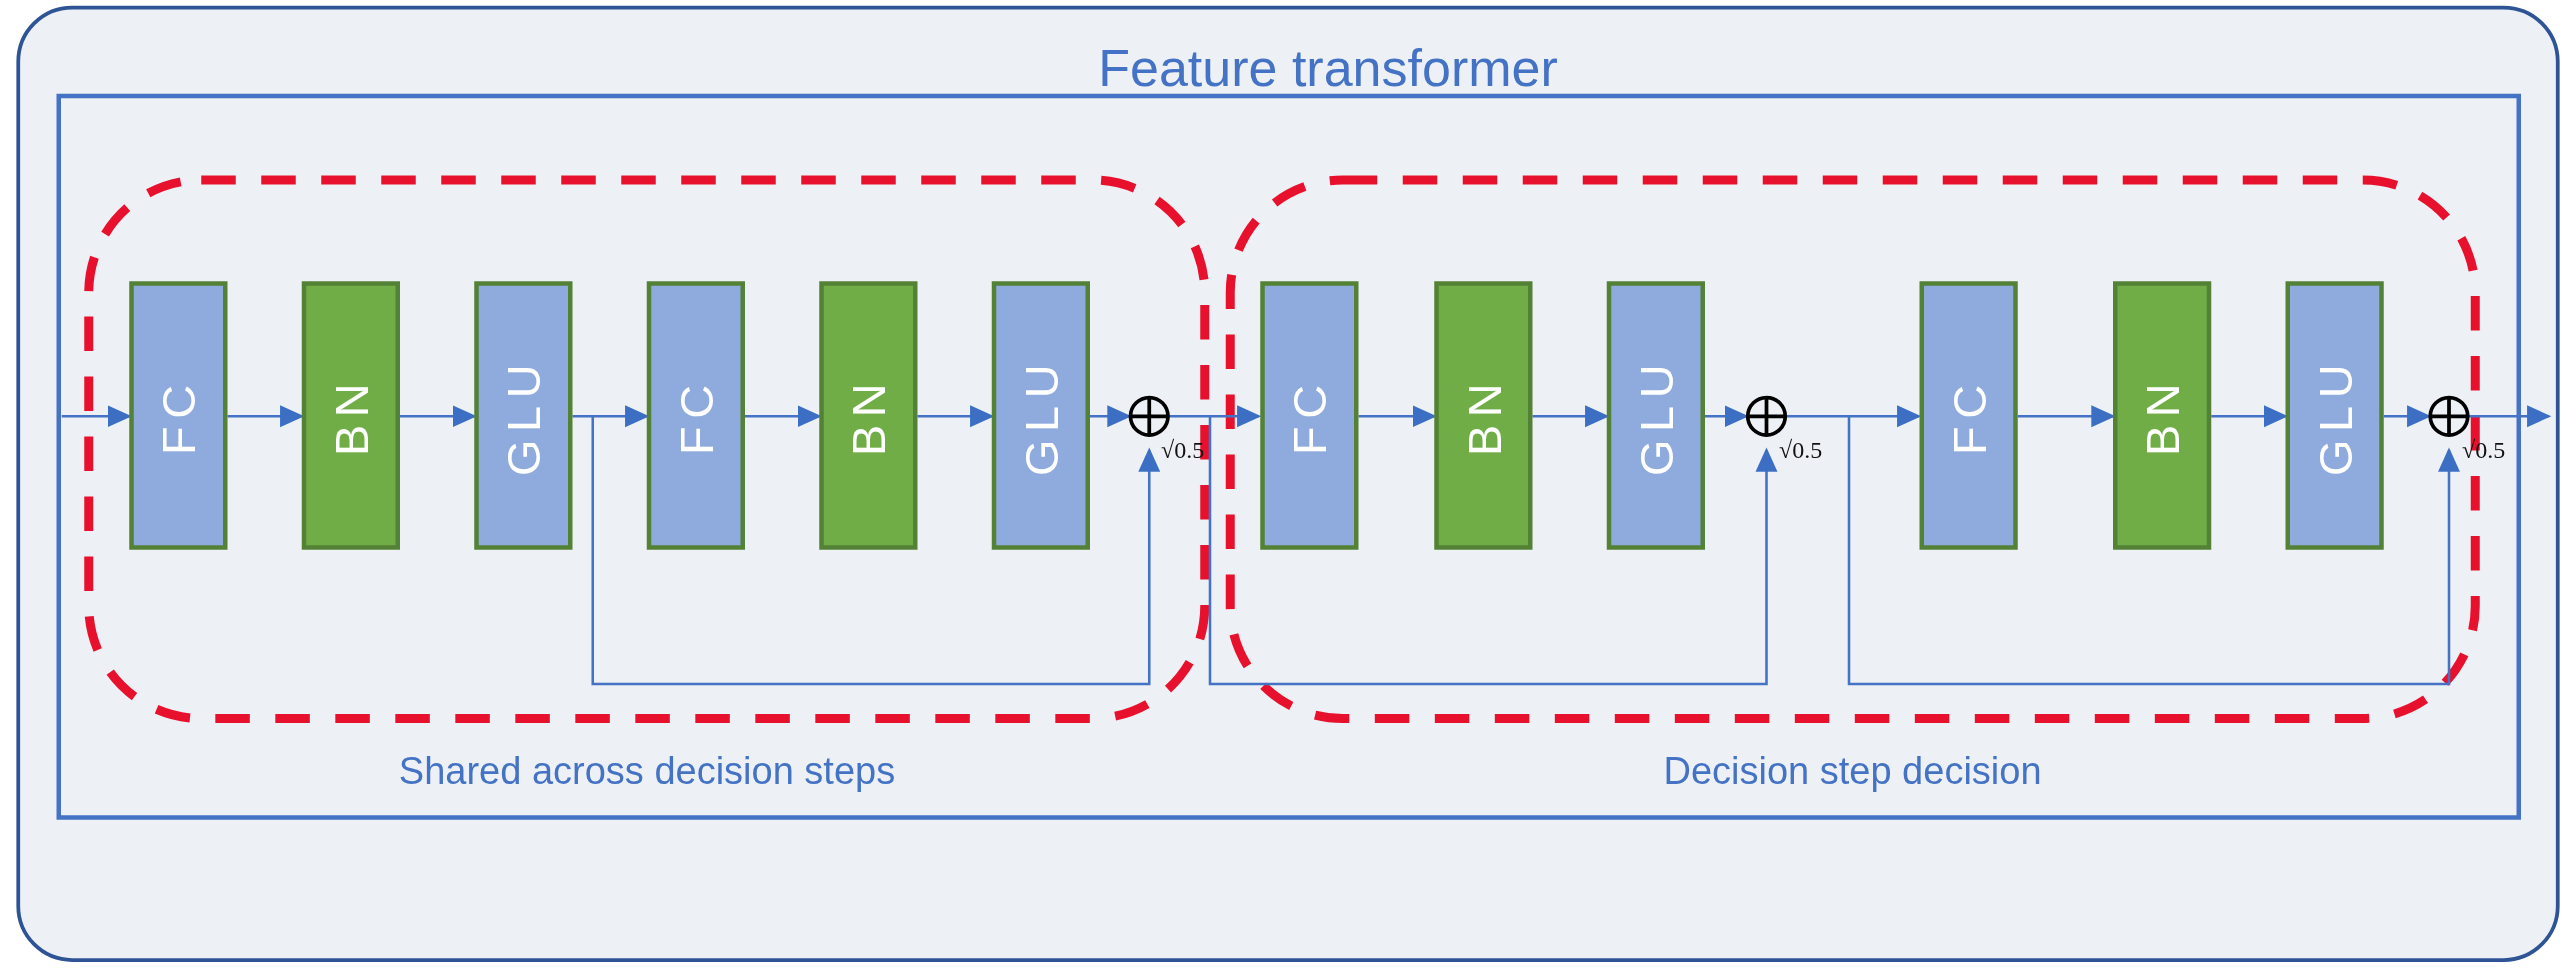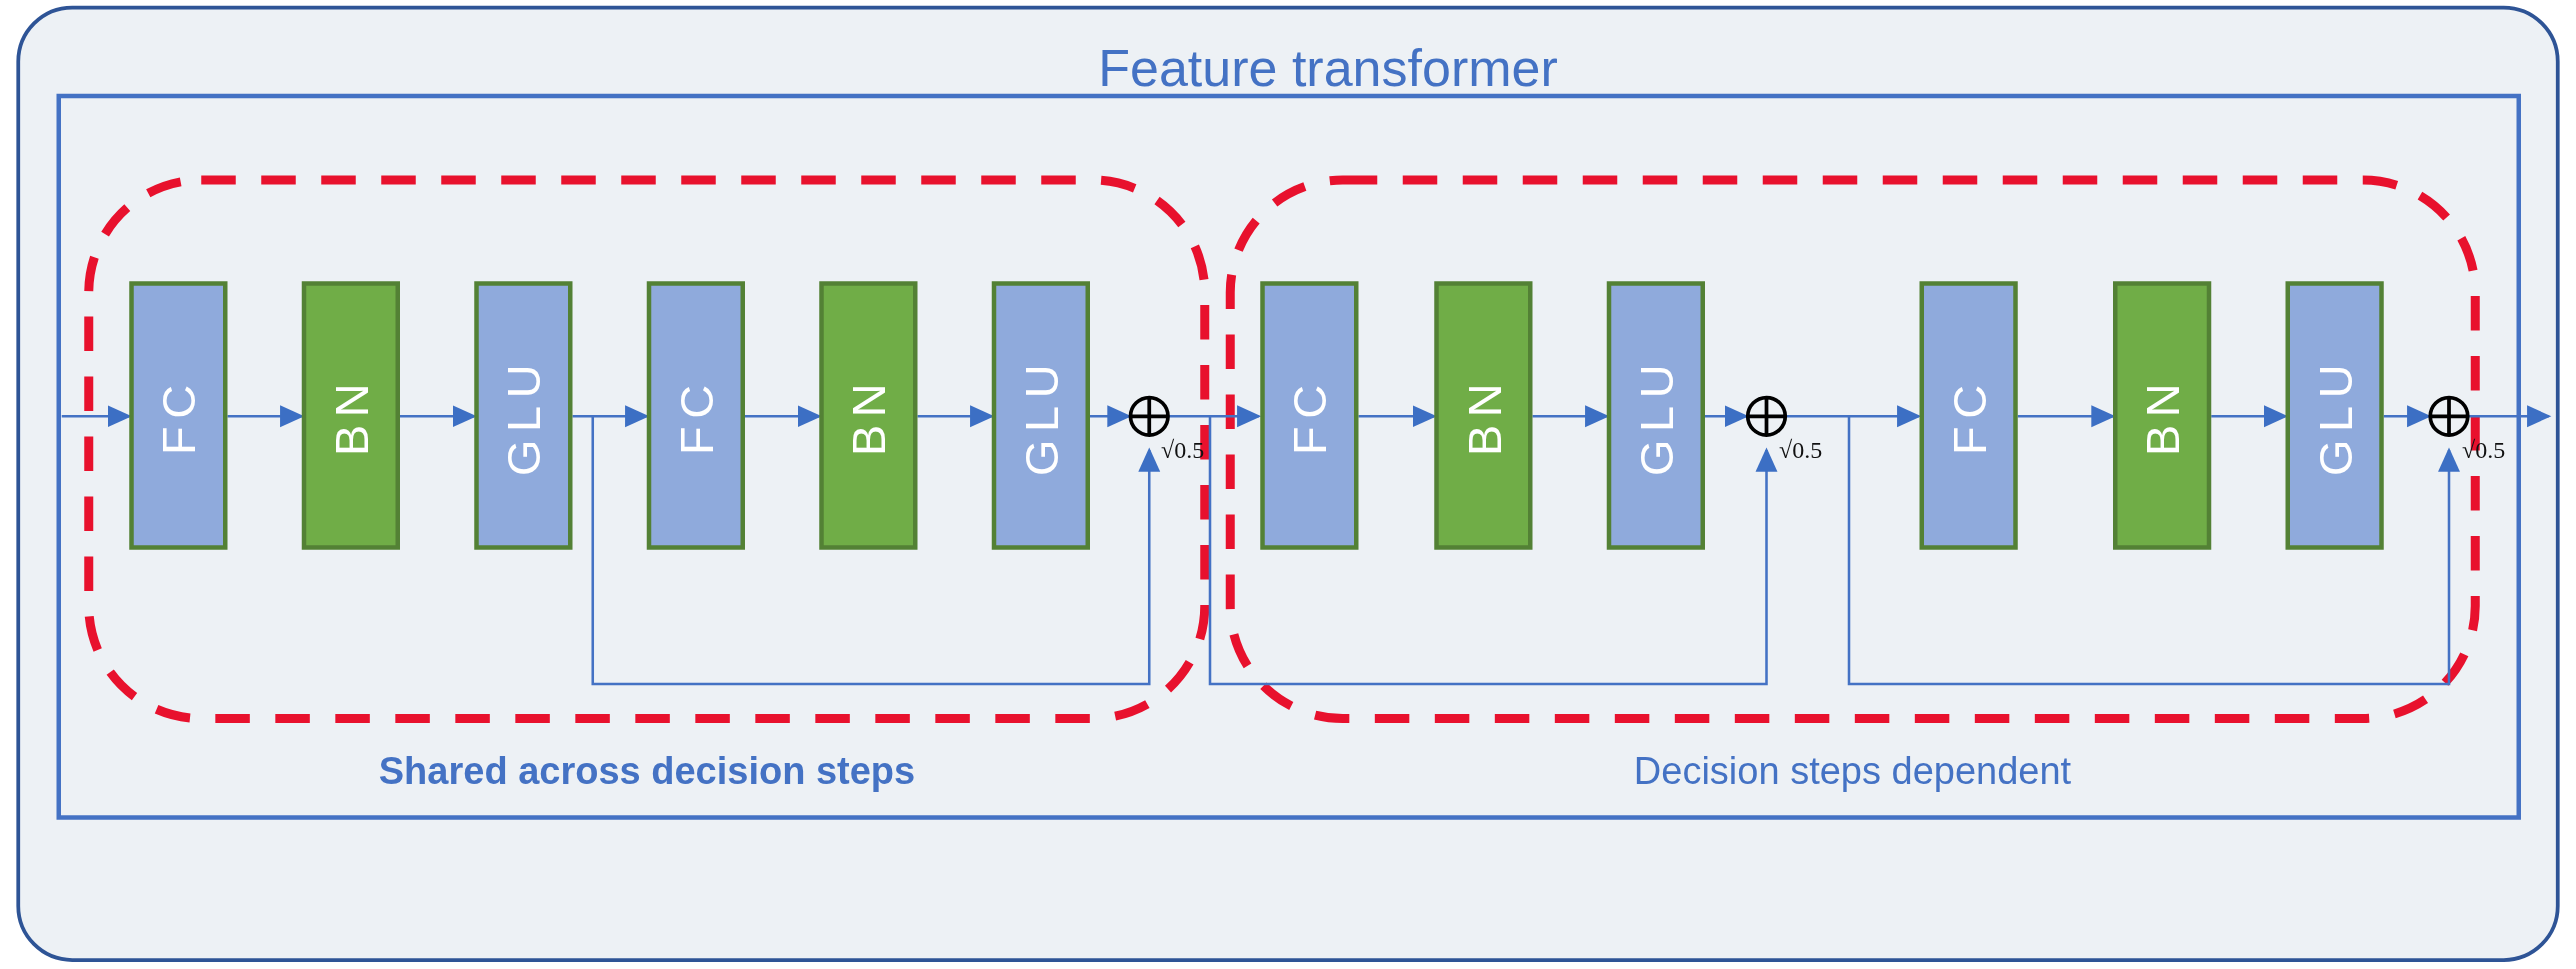--- a/index.html
+++ b/index.html
@@ -117,22 +117,22 @@
 
   <div class="blk-label" style="left:1262px;top:284px;width:94px;height:264px;">FC</div>
   <div class="blk-label" style="left:1437px;top:284px;width:94px;height:264px;">BN</div>
   <div class="blk-label" style="left:1609px;top:284px;width:94px;height:264px;">GLU</div>
   <div class="blk-label" style="left:1922px;top:284px;width:94px;height:264px;">FC</div>
   <div class="blk-label" style="left:2115px;top:284px;width:94px;height:264px;">BN</div>
   <div class="blk-label" style="left:2288px;top:284px;width:94px;height:264px;">GLU</div>
 
   <div class="txt title-txt" style="left:0px;top:38px;width:2576px;text-align:center;">Feature transformer</div>
 
-  <div class="txt caption-txt" style="left:89px;top:750px;width:1116px;text-align:center;font-weight:bold;">Shared across decision steps</div>
+  <div class="txt caption-txt" style="left:89px;top:750px;width:1116px;text-align:center;">Shared across decision steps</div>
 
-  <div class="txt caption-txt" style="left:1230px;top:750px;width:1245px;text-align:center;">Decision steps dependent</div>
+  <div class="txt caption-txt" style="left:1230px;top:750px;width:1245px;text-align:center;">Decision step decision</div>
 
   <div class="sqrt-txt" style="left:1161px;top:437px;">√0.5</div>
   <div class="sqrt-txt" style="left:1779px;top:437px;">√0.5</div>
   <div class="sqrt-txt" style="left:2462px;top:437px;">√0.5</div>
 
 </div>
 
 
 </body></html>

